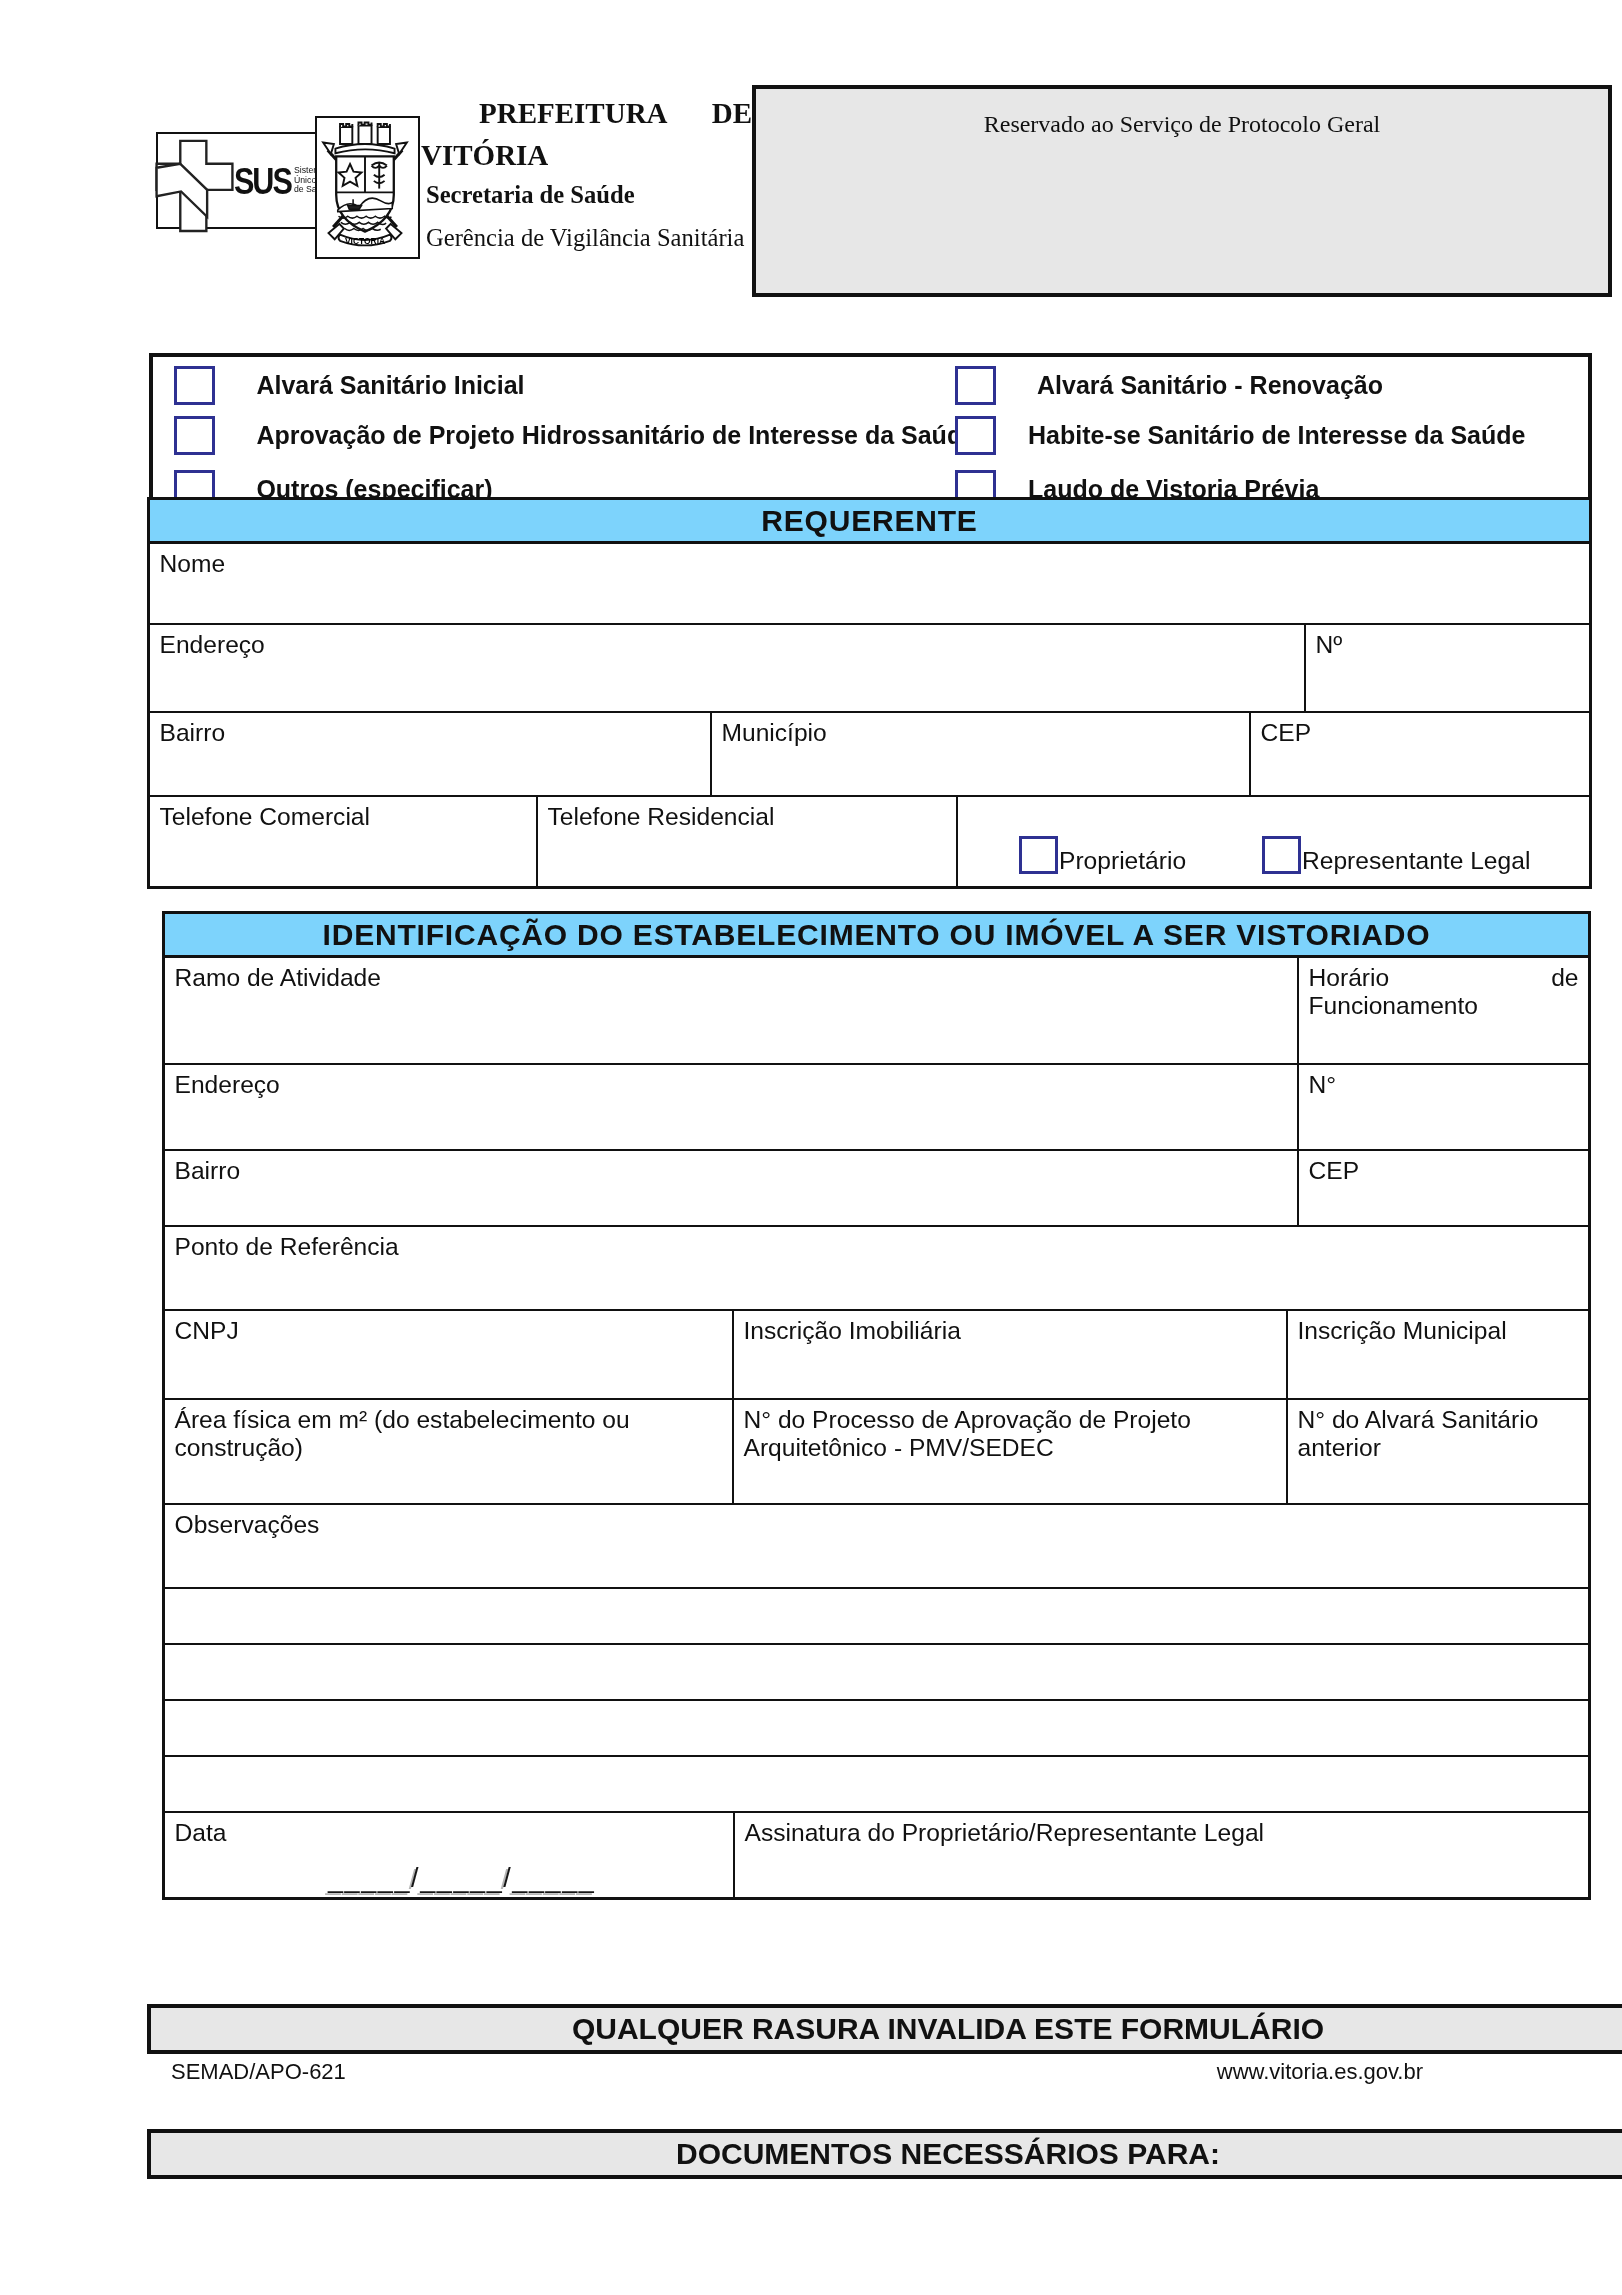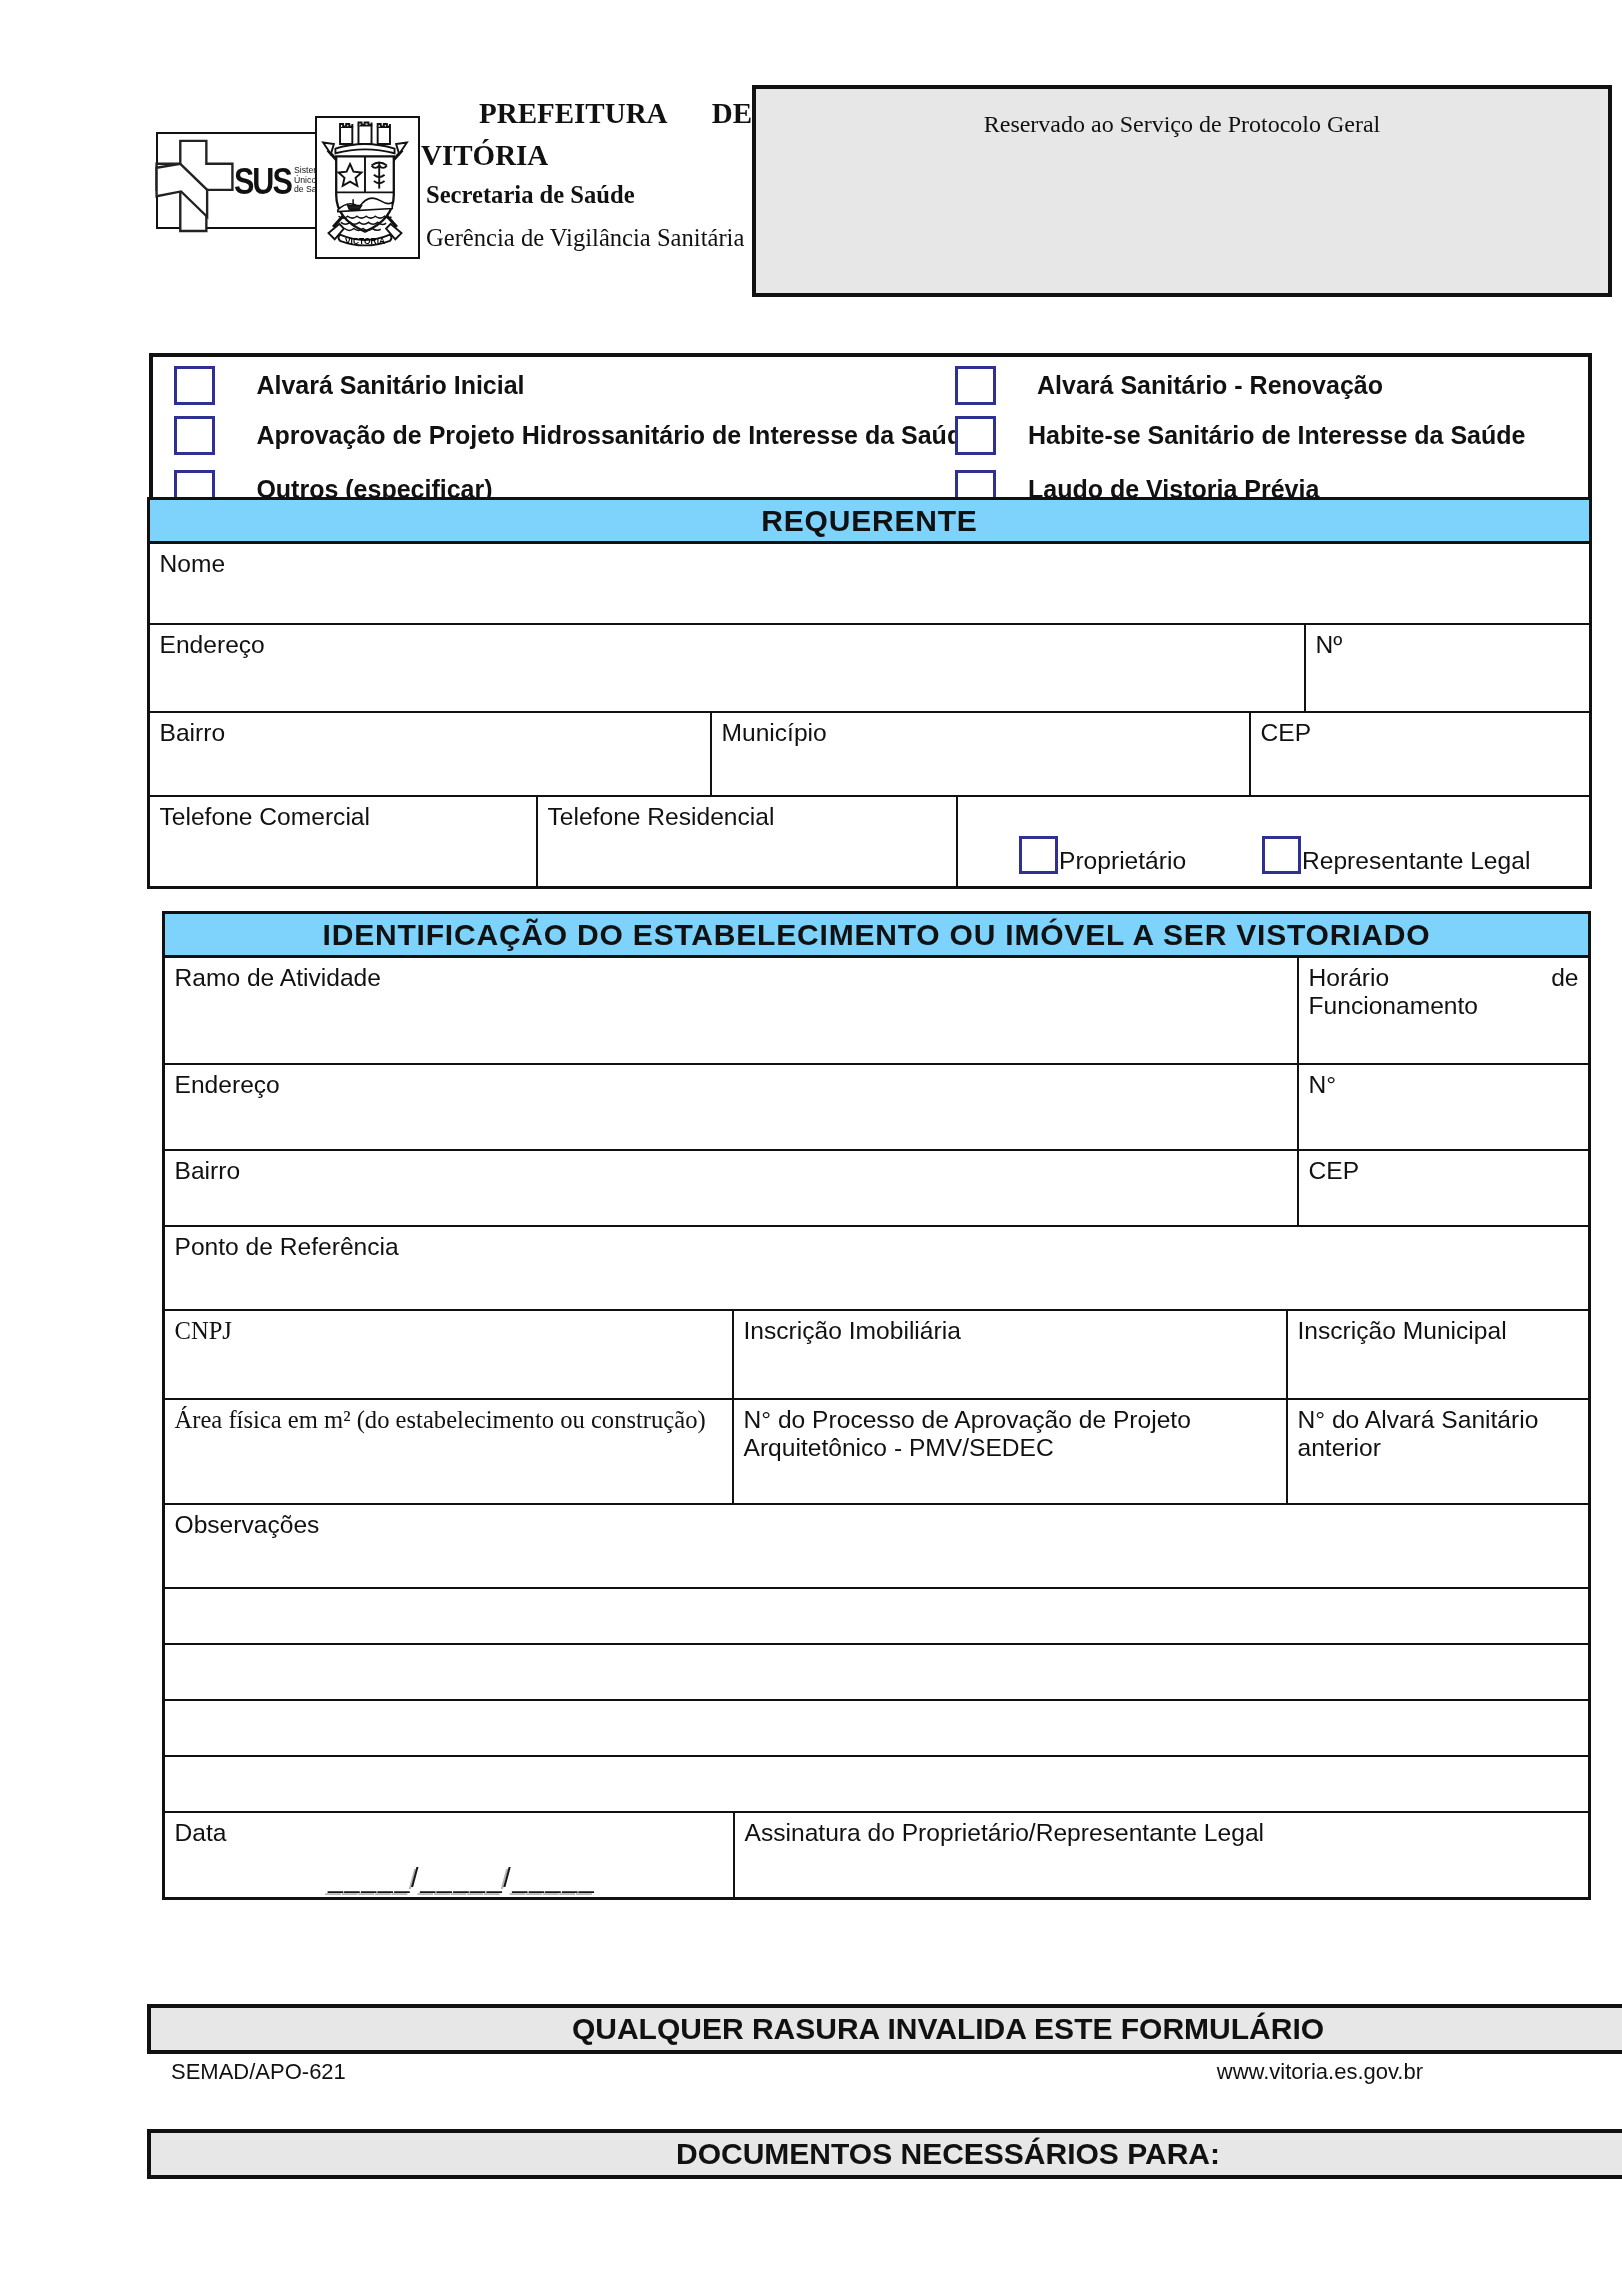--- a/index.html
+++ b/index.html
@@ -39,21 +39,21 @@
   .trow{display:flex;border-bottom:2.4px solid #111;}
   .trow:last-child{border-bottom:none;}
   .cell{position:relative;box-sizing:border-box;padding:6.3px 9.5px;font-size:24.6px;border-right:2.4px solid #111;}
   .cell:last-child{border-right:none;}
   .grow{flex:1 1 auto;}
   .h100{height:79px;} .h109{height:86px;} .h103{height:82px;} .h112{height:89px;}
   .h132{height:105px;} .h106{height:84px;} .h94{height:74px;} .h104{height:82px;}
   .h110{height:87px;} .h130{height:103px;} .h68{height:54px;}
   .w1460{width:1156px;flex:0 0 auto;} .w710{width:562px;flex:0 0 auto;} .w680{width:539px;flex:0 0 auto;}
   .w490{width:388px;flex:0 0 auto;} .w530{width:420px;flex:0 0 auto;}
-  .w1432{width:1134px;flex:0 0 auto;} .w718{width:569px;flex:0 0 auto;font-family:Liberation Serif, serif;} .w699{width:554px;flex:0 0 auto;}
+  .w1432{width:1134px;flex:0 0 auto;} .w718{width:569px;flex:0 0 auto;} .w699{width:554px;flex:0 0 auto;}
   .w720{width:570px;flex:0 0 auto;}
   .jline{display:flex;justify-content:space-between;}
   .owner-checks{position:absolute;left:0;top:0;width:100%;height:100%;}
   .owner-item{position:absolute;display:flex;align-items:flex-end;}
   .chk-sm{display:inline-block;width:33px;height:32px;border:3.2px solid #2e3192;background:#fff;flex:0 0 auto;}
   .owner-item .olabel{font-size:24.6px;font-weight:normal;padding-left:1px;line-height:27px;}
   .oi-1{left:61px;top:39px;} .oi-2{left:304px;top:39px;}
   .data-blanks{position:absolute;left:163px;bottom:3.2px;font-size:27px;letter-spacing:1.6px;color:#161616;
                text-shadow:-2.4px 2.4px 0 #b5b5b5;}
   

